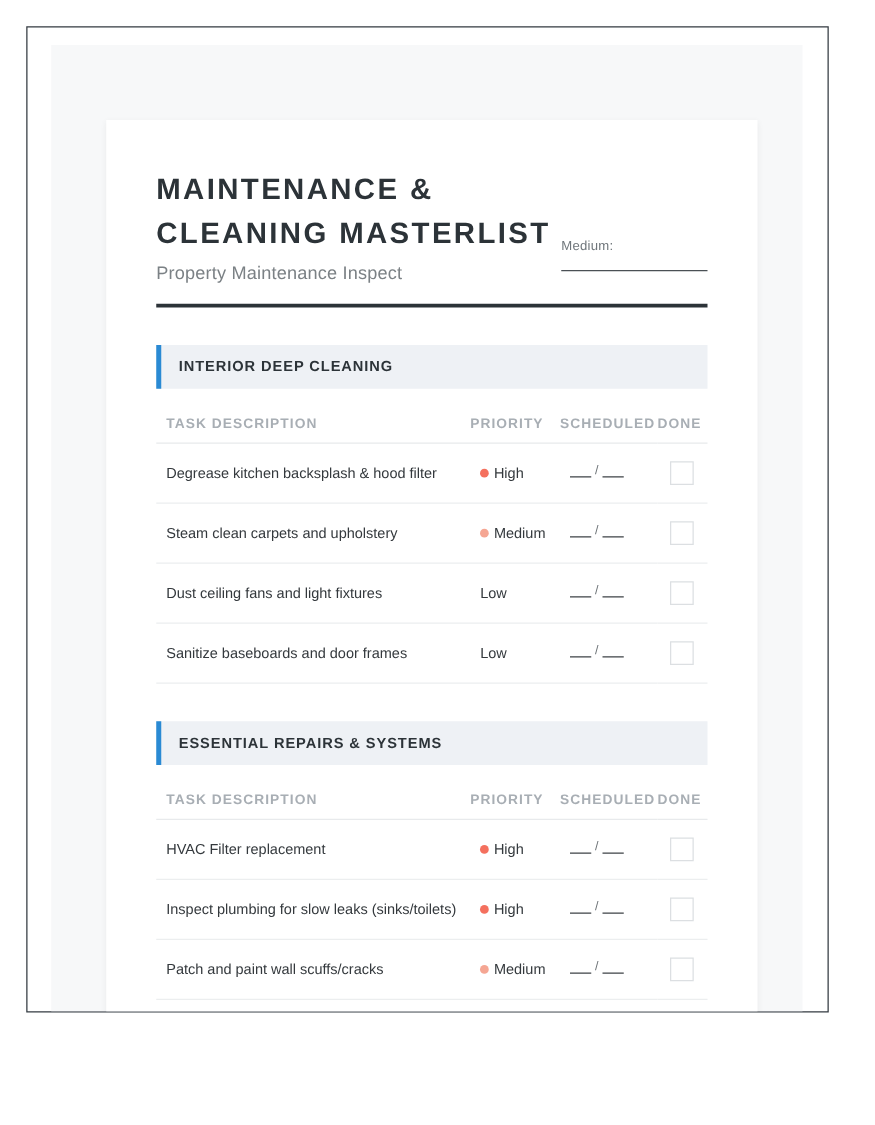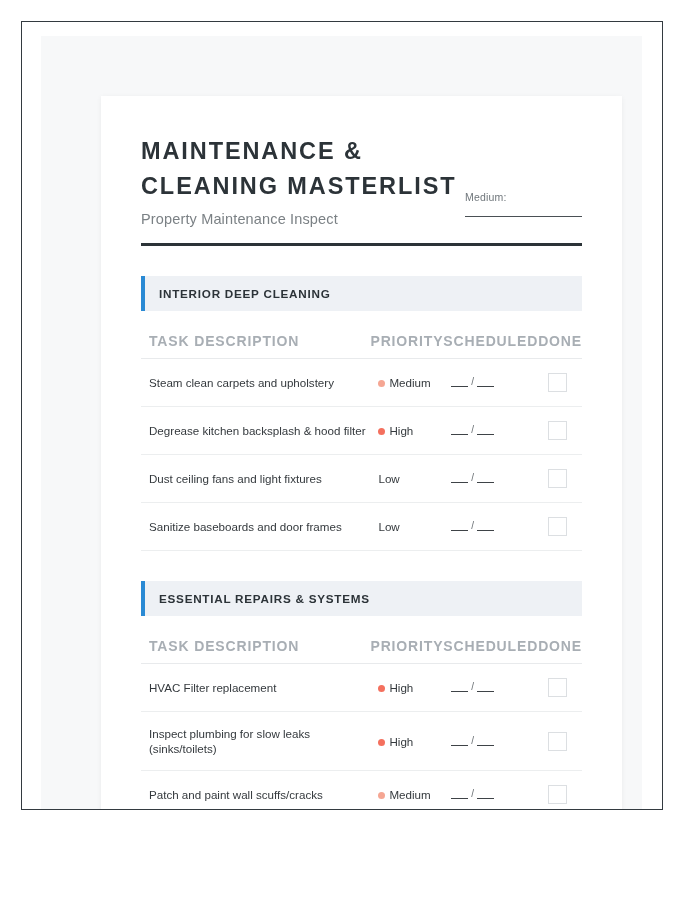--- a/index.html
+++ b/index.html
@@ -30,21 +30,21 @@
     left: 19px;
     top: 14px;
     width: 601px;
     height: 790px;
     background: #f7f8f9;
   }
 
   
   #document-card {
     position: absolute;
-    left: 60px;
+    left: 44px;
     top: 60px;
     width: 521px;
     height: 760px;
     background: #ffffff;
     box-shadow: 0 1px 5px rgba(0,0,0,0.055);
   }
 
   .doc-inner {
     padding: 38px 40px 0 40px;
   }
@@ -109,21 +109,21 @@
     letter-spacing: 0.75px;
   }
 
   
   table.task-table {
     width: 100%;
     border-collapse: collapse;
     margin-top: 2px;
   }
   table.task-table th {
-    font-size: 14px;
+    font-size: 11px;
     font-weight: bold;
     color: #a8aeb4;
     letter-spacing: 0.85px;
     text-align: left;
     padding: 20px 0 9px 8px;
     border-bottom: 1px solid #e8eaec;
     white-space: nowrap;
   }
   table.task-table th.col-priority,
   table.task-table th.col-scheduled,
@@ -219,34 +219,34 @@
                 <thead>
                   <tr>
                     <th class="col-task">TASK DESCRIPTION</th>
                     <th class="col-priority">PRIORITY</th>
                     <th class="col-scheduled">SCHEDULED</th>
                     <th class="col-done">DONE</th>
                   </tr>
                 </thead>
                 <tbody>
                   <tr>
+                    <td class="cell-task col-task">Degrease kitchen backsplash &amp; hood filter</td>
+                    <td class="cell-priority col-priority"><span class="prio-wrap"><span class="prio-dot high"></span><span class="prio-label">High</span></span></td>
+                    <td class="cell-scheduled col-scheduled"><span class="date-blank">
+                        <span class="blank-seg"></span>
+                        <span class="blank-slash">/</span>
+                        <span class="blank-seg"></span>
+                      </span></td>
+                    <td class="cell-done col-done">
+                      <span class="checkbox"></span>
+                    </td>
+                  </tr>
+                  <tr>
                     <td class="cell-task col-task">Steam clean carpets and upholstery</td>
                     <td class="cell-priority col-priority is-medium"><span class="prio-wrap"><span class="prio-dot medium"></span><span class="prio-label">Medium</span></span></td>
-                    <td class="cell-scheduled col-scheduled"><span class="date-blank">
-                        <span class="blank-seg"></span>
-                        <span class="blank-slash">/</span>
-                        <span class="blank-seg"></span>
-                      </span></td>
-                    <td class="cell-done col-done">
-                      <span class="checkbox"></span>
-                    </td>
-                  </tr>
-                  <tr>
-                    <td class="cell-task col-task">Degrease kitchen backsplash &amp; hood filter</td>
-                    <td class="cell-priority col-priority"><span class="prio-wrap"><span class="prio-dot high"></span><span class="prio-label">High</span></span></td>
                     <td class="cell-scheduled col-scheduled"><span class="date-blank">
                         <span class="blank-seg"></span>
                         <span class="blank-slash">/</span>
                         <span class="blank-seg"></span>
                       </span></td>
                     <td class="cell-done col-done">
                       <span class="checkbox"></span>
                     </td>
                   </tr>
                   <tr>

